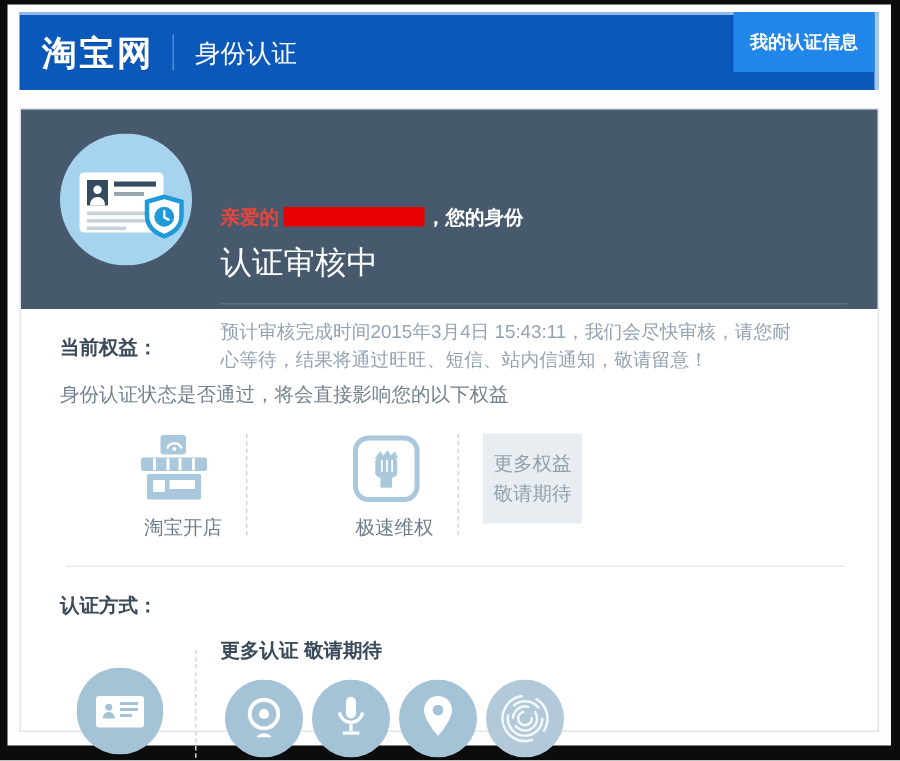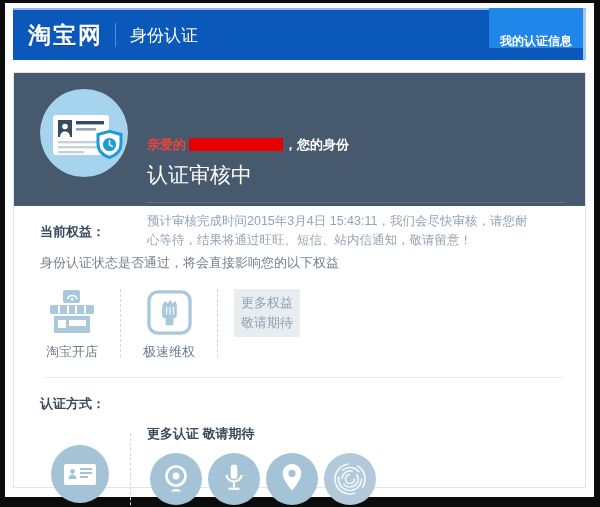--- a/index.html
+++ b/index.html
@@ -9,21 +9,21 @@
            background:#fdfdfd; padding:5px 8px 0; }
 
   
   .topbar { height:52px; background:#0b58bb; border-top:2px solid #93bae6; border-right:3px solid #a6c8ec;
             position:relative; display:flex; align-items:center; }
   .logo { color:#fff; font-size:23px; font-weight:bold; letter-spacing:2px; margin-left:15px;
           text-shadow:0 1px 0 #08479a; }
   .bar-divider { width:1px; height:24px; background:#4f8ed6; margin:0 14px 0 12px; }
   .bar-title { color:#fff; font-size:17px; }
   .nav { position:absolute; right:0; top:-2px; display:flex; height:40px; }
-  .nav-item { padding:13px 11px; line-height:40px; color:#fff; font-size:12px; font-weight:bold; cursor:pointer; }
+  .nav-item { padding:0 11px; line-height:40px; color:#fff; font-size:12px; font-weight:bold; cursor:pointer; }
   .nav-item.active { background:#2186ea; }
   .nav-item.plain  { background:#0e63cd; }
 
   .topgap { height:12px; }
 
   
   .card { border:1px solid #dfe5ea; height:416px; background:#fff; }
 
   
   .panel { background:#46596d; height:133px; position:relative; }
@@ -36,25 +36,25 @@
   .status-title { color:#fff; font-size:21px; font-weight:normal; margin-top:7px; }
   .panel-hr { border:0; border-top:1px solid #5c6f84; margin:13px 0 9px; }
   .panel-msg { color:#94a3b3; font-size:12.5px; line-height:19px; }
 
   
   .section { padding:17px 26px 16px; }
   .sec-title { font-size:13px; font-weight:bold; color:#3a4a5a; }
   .sec-sub { font-size:13px; color:#73828f; margin-top:13px; }
 
   .benefit-row { display:flex; align-items:flex-start; margin-top:15px; }
-  .benefit-item { width:64px; text-align:center; }
+  .benefit-item { width:64px; text-align:right;margin-left:44px; }
   .b-icon { height:48px; display:flex; align-items:flex-end; justify-content:center; }
   .b-label { margin-top:8px; font-size:13px; color:#6e7d8b; }
   .vdash { border-left:1px dashed #cfd8df; height:68px; margin:2px 16px 0; }
-  .more-box { width:66px; height:48px; background:#e7edf1; color:#93a1ad; font-size:13px; line-height:20px;
+  .more-box { width:66px; height:60px; background:#e7edf1; color:#93a1ad; font-size:13px; line-height:20px;
               display:flex; flex-direction:column; justify-content:center; text-align:center; margin-top:2px; }
 
   .sec-divider { border-top:1px solid #e6ebef; margin:0 22px 0 30px; }
   .methods-row { display:flex; align-items:flex-start; margin-top:8px; }
   .primary-col { width:80px; text-align:center; padding-top:24px; }
   .vdash2 { border-left:1px dashed #cfd8df; height:92px; margin:12px 16px 0 10px; }
   .more-col { padding-top:2px; }
   .more-title { font-size:13px; font-weight:bold; color:#3a4a5a; margin:2px 0 10px 0; }
   .m-items { display:flex; }
   .m-item { width:58px; text-align:center; }

